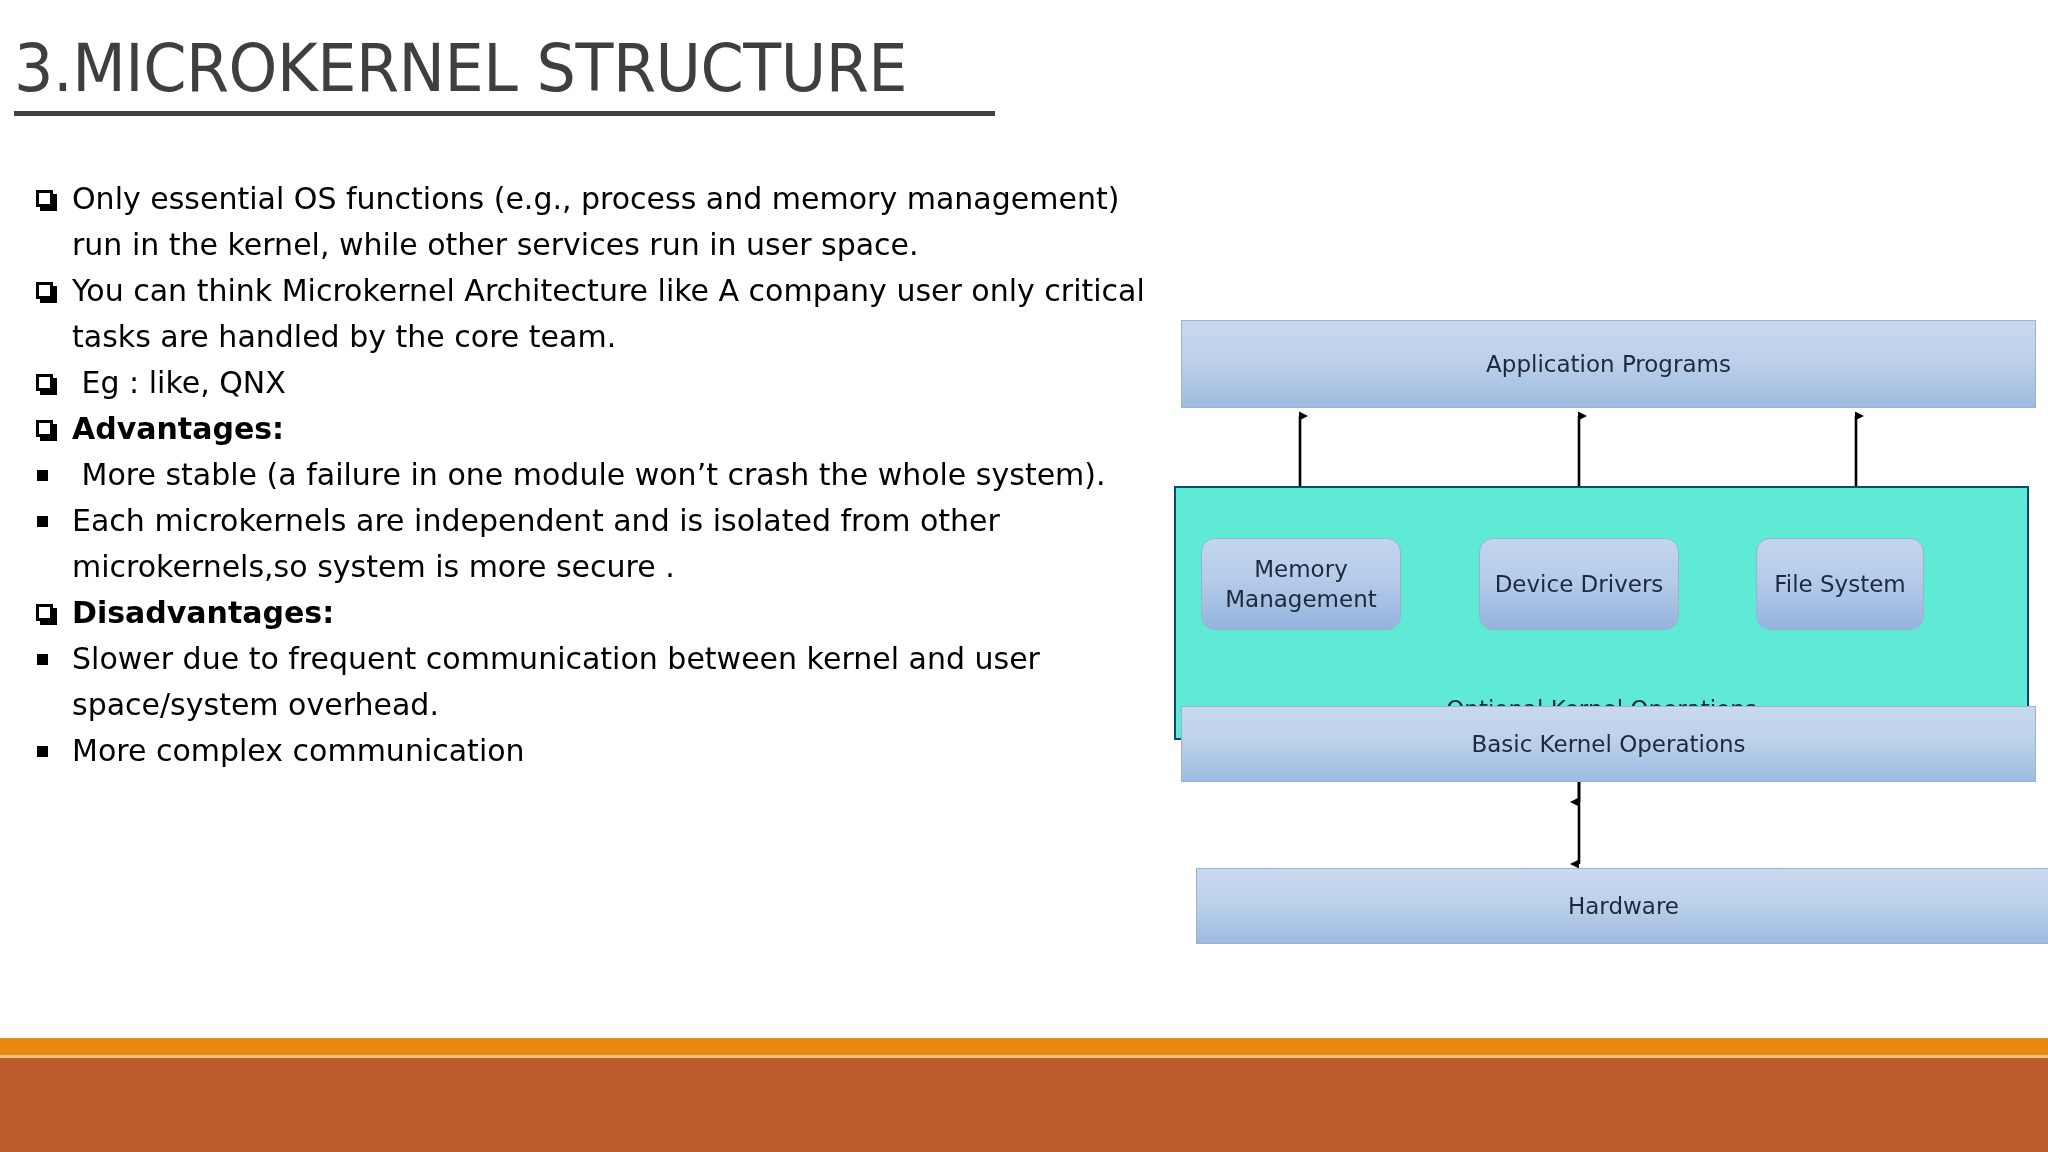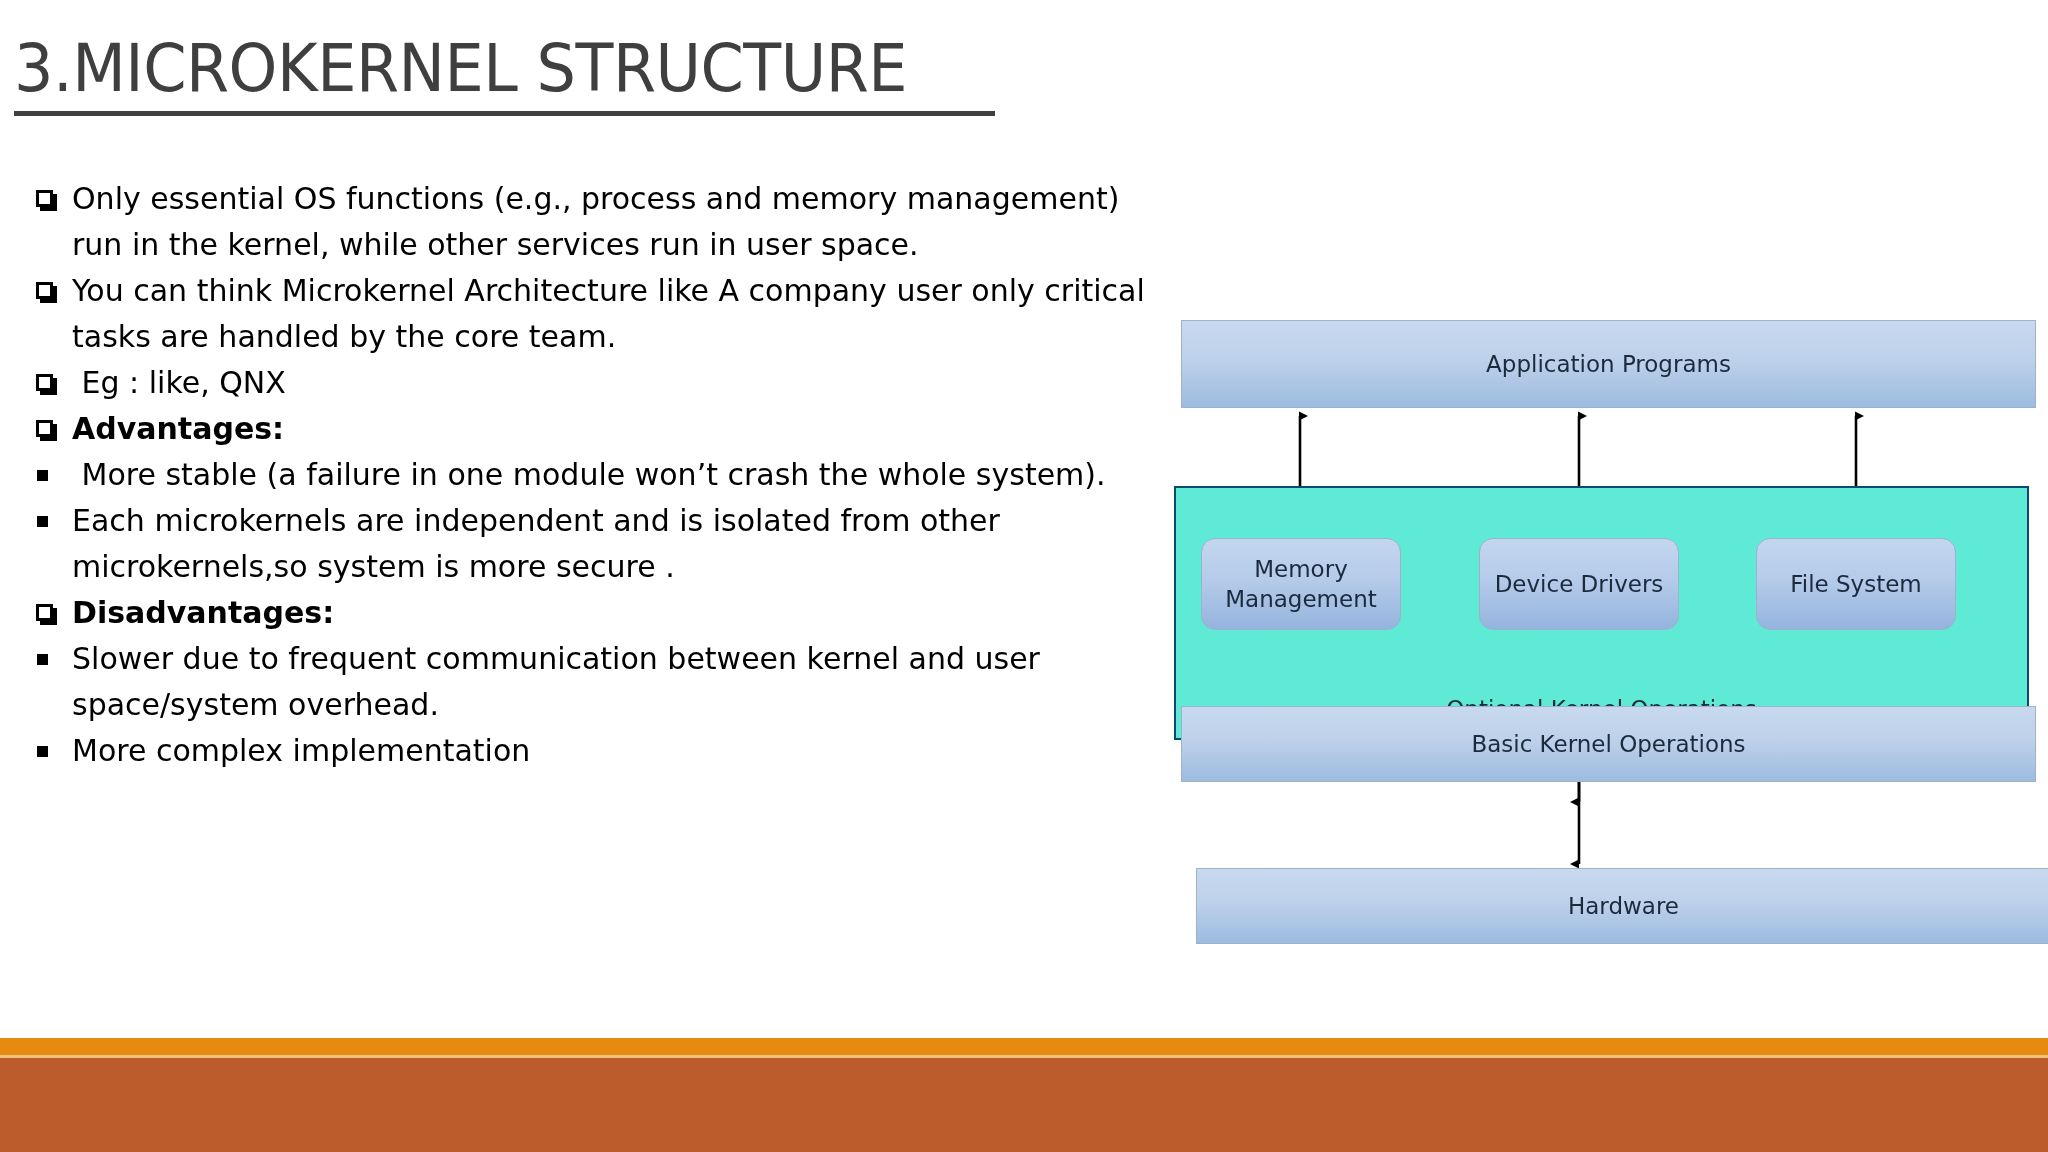--- a/index.html
+++ b/index.html
@@ -165,21 +165,21 @@
     justify-content: center;
     text-align: center;
     font-family: "DejaVu Sans", sans-serif;
     font-size: 23px;
     line-height: 30px;
     color: #1b2a3d;
     padding: 0 6px;
   }
   #svc-memory   { left: 25px;  top: 50px; width: 200px; height: 92px; }
   #svc-device   { left: 303px; top: 50px; width: 200px; height: 92px; }
-  #svc-file     { left: 580px; top: 50px; width: 200px; height: 92px; }
+  #svc-file     { left: 580px; top: 50px; width: 168px; height: 92px; }
 
   
   .arrow-svg {
     position: absolute;
     overflow: visible;
   }
 
   
   #footer {
     position: absolute;
@@ -275,21 +275,21 @@
       <div class="bullet-marker">
           <span class="sq-filled"></span>
         </div>
       <div class="bullet-text">Slower due to frequent communication between kernel and user space/system overhead.</div>
     </div>
 
     <div class="bullet-row lvl2">
       <div class="bullet-marker">
           <span class="sq-filled"></span>
         </div>
-      <div class="bullet-text">More complex implementation</div>
+      <div class="bullet-text">More complex communication</div>
     </div>
 
   </div>
 
   <div id="diagram">
 
     <div class="blue-bar" id="box-application">
       <span>Application Programs</span>
     </div>
 

